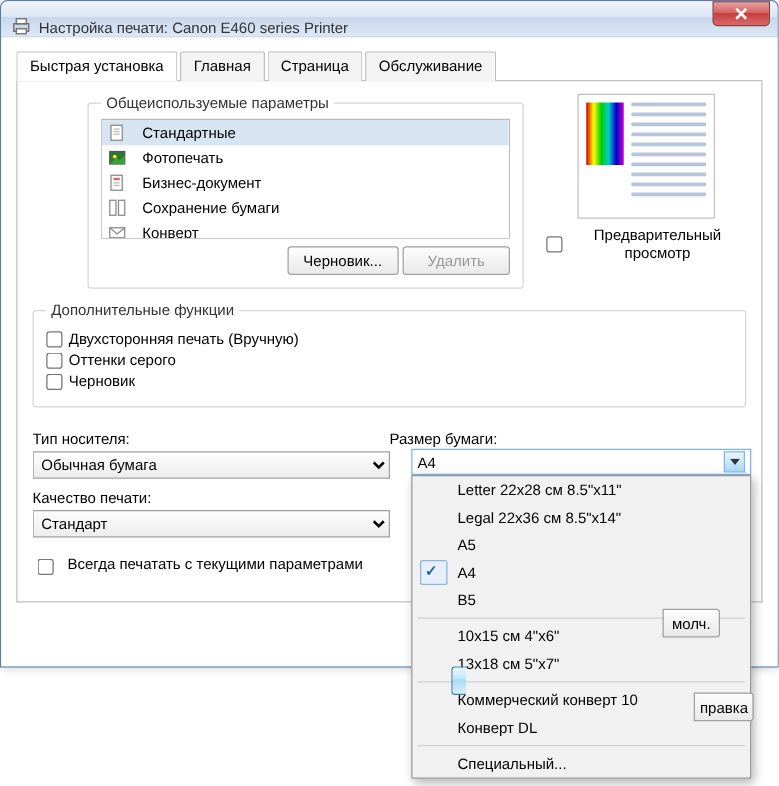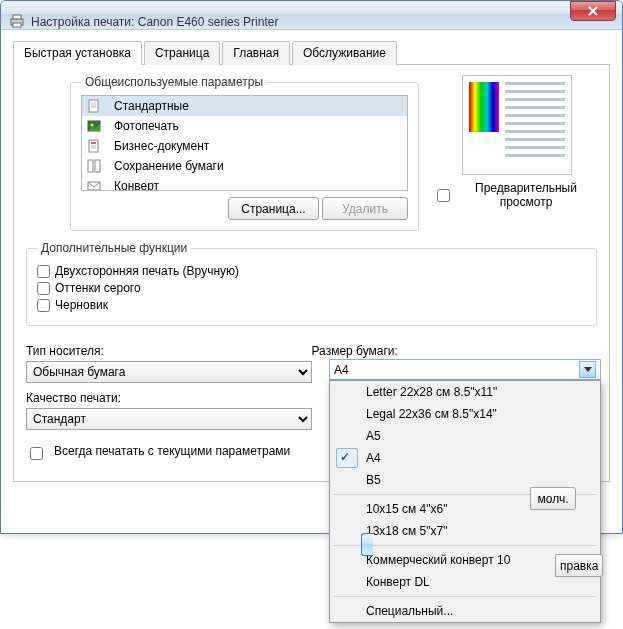--- a/index.html
+++ b/index.html
@@ -65,22 +65,22 @@
     <div class="close-btn">
       <svg width="10" height="10" viewBox="0 0 10 10">
           <path d="M1 1 L9 9 M9 1 L1 9" stroke="#fff" stroke-width="2"></path>
         </svg>
     </div>
   </div>
 
   <div class="content">
     <div class="tabs">
       <div class="tab active">Быстрая установка</div>
+      <div class="tab">Главная</div>
       <div class="tab">Страница</div>
-      <div class="tab">Главная</div>
       <div class="tab">Обслуживание</div>
     </div>
 
     <div class="tab-panel">
       <div class="top-row">
         <div class="left-col">
           <fieldset>
             <legend>Общеиспользуемые параметры</legend>
             <div class="listbox">
               <div class="list-item selected">
@@ -125,21 +125,21 @@
                 <span class="li-icon">
                     <svg viewBox="0 0 16 16">
                       <rect x="2" y="4" width="12" height="8" fill="#fff" stroke="#888"></rect>
                       <path d="M2 4 L8 9 L14 4" stroke="#888" fill="none"></path>
                     </svg>
                   </span>
                 <span>Конверт</span>
               </div>
             </div>
             <div class="button-row">
-              <button class="btn">Страница...</button>
+              <button class="btn">Черновик...</button>
               <button class="btn" disabled="">Удалить</button>
             </div>
           </fieldset>
         </div>
         <div class="right-col">
           <div class="preview">
             <div class="rainbow"></div>
             <div class="lines">
               <div></div>
                 <div></div>

